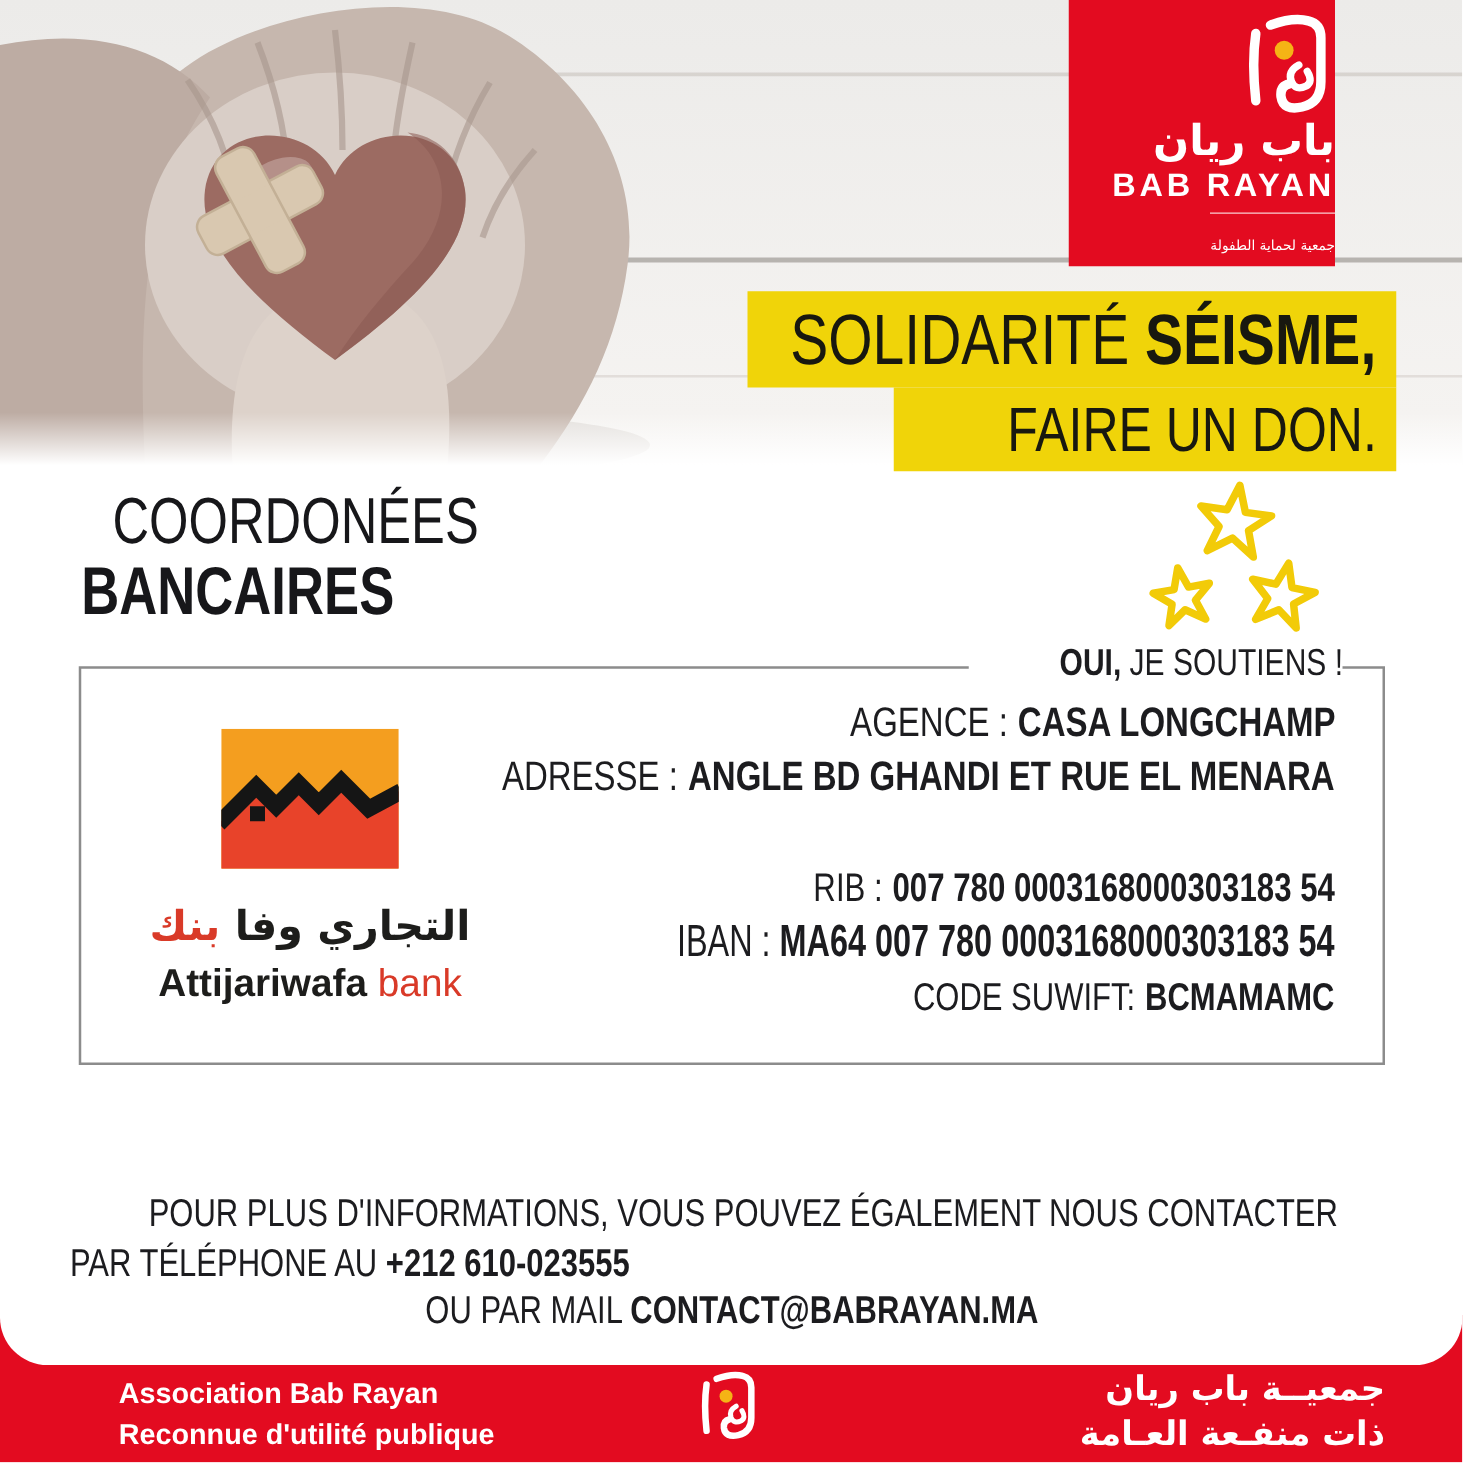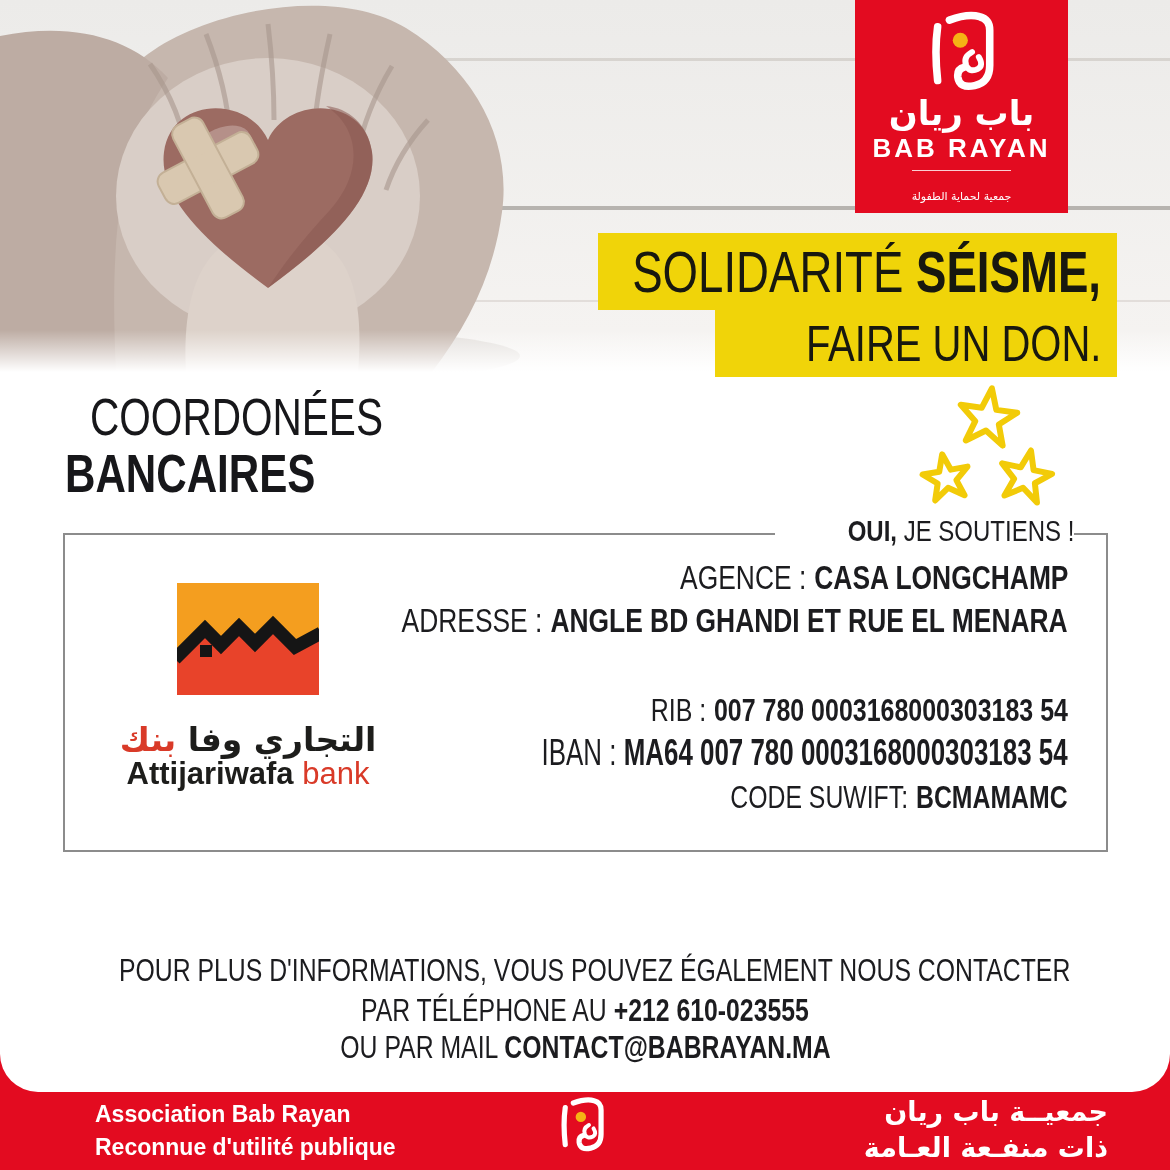--- a/index.html
+++ b/index.html
@@ -21,21 +21,21 @@
   }
   .seam { left:0; width:1170px; }
   .seam1 { top:58px;  height:3px; background:rgba(165,155,145,.30); }
   .seam2 { top:206px; height:4px; background:rgba(110,105,98,.45); }
   .seam3 { top:300px; height:2px; background:rgba(170,160,150,.25); }
   .photo-fade { left:0; top:330px; width:1170px; height:42px;
     background:linear-gradient(rgba(255,255,255,0),#ffffff); }
 
   
   .logo-box { left:855px; top:0; width:213px; height:213px; background:#e30b20;
-    display:flex; flex-direction:column; align-items:center; color:#fff; }
+    display:flex; flex-direction:column; align-items:flex-end; color:#fff; }
   .logo-mark { margin-top:10px; }
   .logo-ar { font-family:"DejaVu Sans",sans-serif; font-size:34px; font-weight:bold; line-height:1; margin-top:2px; }
   .logo-latin { font-size:26px; font-weight:bold; letter-spacing:3px; margin-top:3px; }
   .logo-sub { font-family:"DejaVu Sans",sans-serif; font-size:11px; margin-top:6px;
     border-top:1px solid rgba(255,255,255,.8); padding-top:19px; }
 
   
   .bar { background:#f0d409; display:flex; align-items:center; justify-content:flex-end;
          padding-right:16px; color:#18180f; }
   .bar1 { left:598px; top:233px; width:519px; height:77px; }
@@ -73,28 +73,28 @@
   .ln-rib .sx  { transform:scaleX(.78); }
   .ln-swift { font-size:31px; }
   .lbl { font-weight:400; }
   .val { font-weight:700; margin-left:10px; }
 
   
   .awb { position:absolute; left:28px; top:48px; width:310px; text-align:center; }
   .awb-ar { font-family:"DejaVu Sans",sans-serif; direction:rtl; font-size:33px; font-weight:bold;
             color:#1d1d1b; margin-top:24px; line-height:1; }
   .awb-ar .red { color:#d93a28; }
-  .awb-latin { font-size:31px; margin-top:0; color:#1d1d1b; }
+  .awb-latin { font-size:31px; margin-top:12px; color:#1d1d1b; }
   .awb-latin .black { font-weight:700; }
   .awb-latin .red { font-weight:400; color:#d93a28; }
 
   
   .addr { left:0; top:893px; width:1170px; text-align:center; font-size:32px; font-weight:700; color:#1c1c1f; }
   .contact1 { left:0; top:953px; width:1170px; text-align:center; font-size:31px; font-weight:400; color:#1c1c1f; }
-  .contact2 { left:0; top:993px; width:1170px; text-align:center; font-size:31px; color:#1c1c1f; }
+  .contact2 { left:0; top:993px; width:1170px; text-align:left; font-size:31px; color:#1c1c1f; }
   .contact3 { left:0; top:1030px; width:1170px; text-align:center; font-size:31px; color:#1c1c1f; }
 
   
   .f-left { left:95px; top:1098px; color:#fff; font-size:23px; font-weight:700; line-height:1.45; z-index:5; }
   .f-logo { left:556px; top:1094px; z-index:5; }
   .f-right { right:62px; top:1094px; text-align:right; color:#fff; z-index:5;
     font-family:"DejaVu Sans",sans-serif; direction:rtl; font-size:27px; font-weight:bold; line-height:1.35; }
 </style>
 </head>
 <body>

